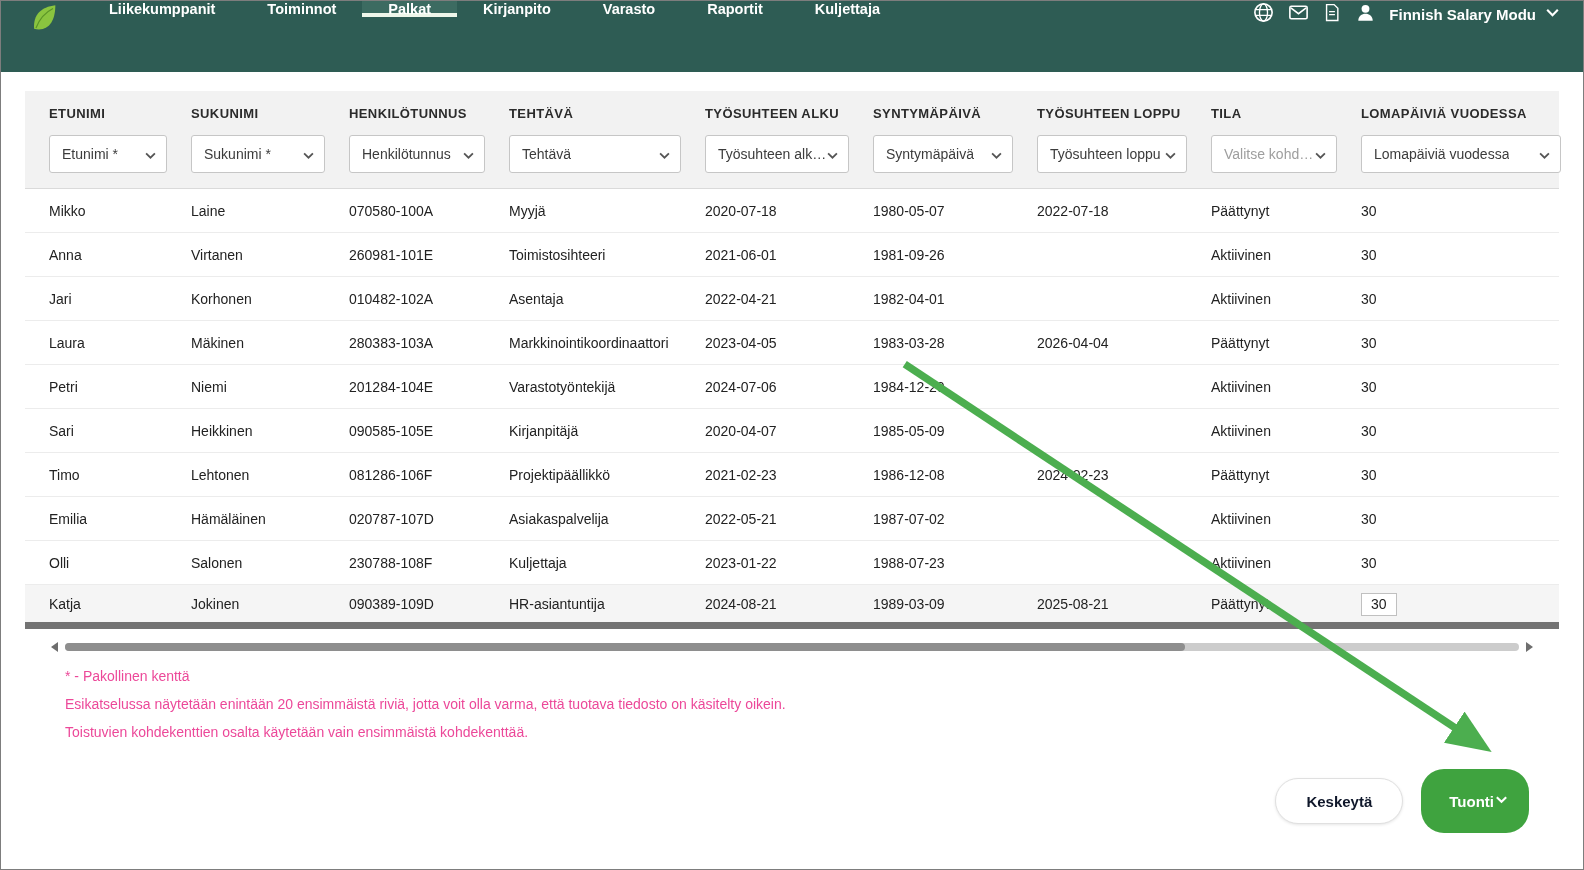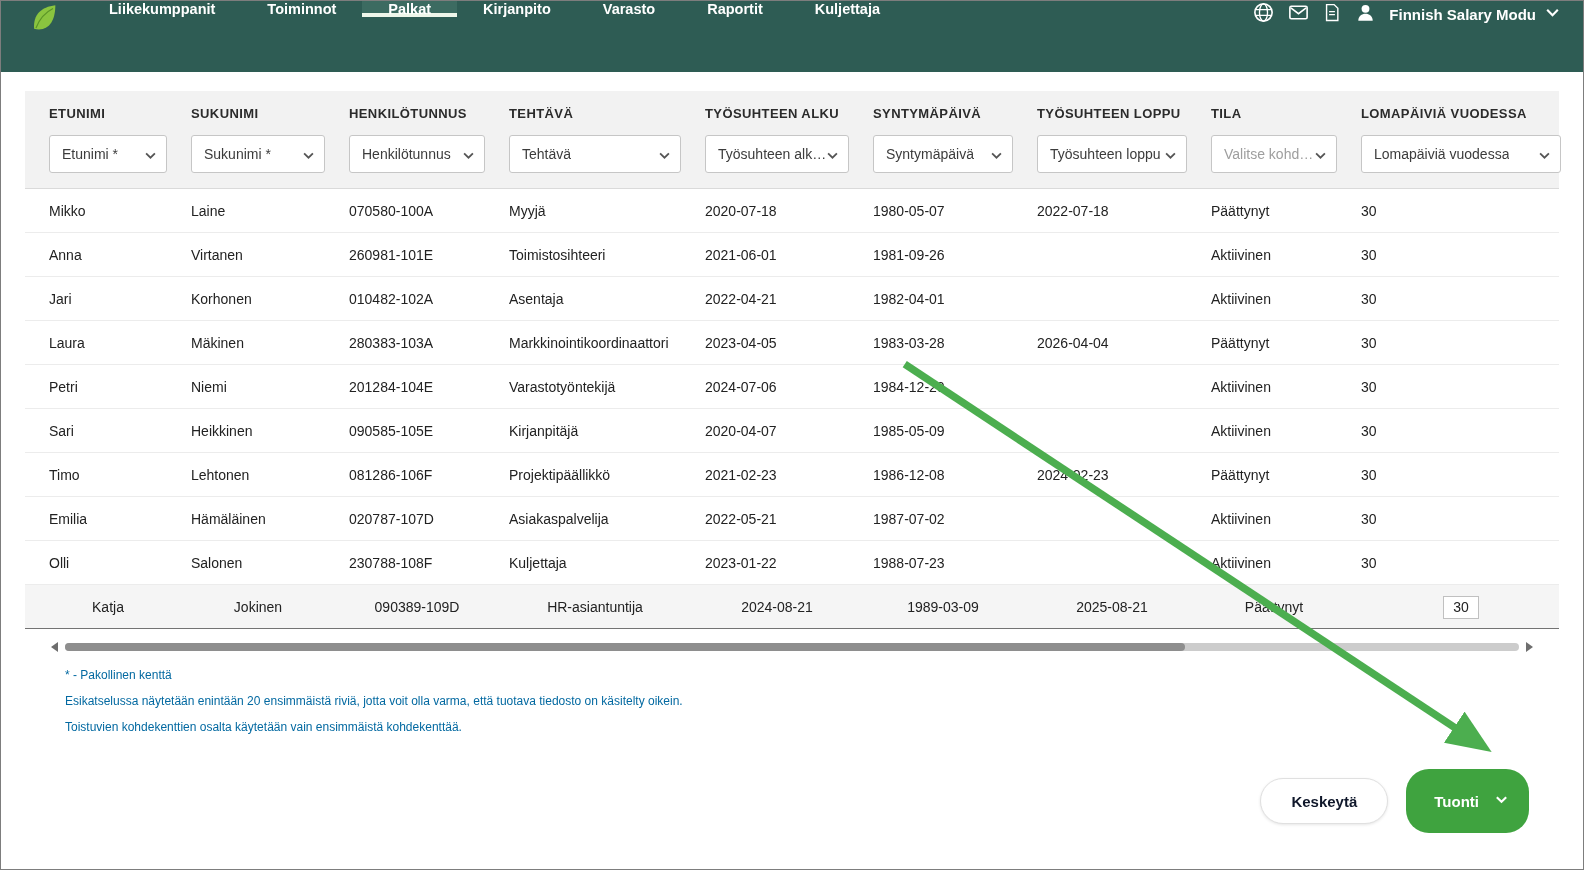--- a/index.html
+++ b/index.html
@@ -47,47 +47,47 @@
     background:#fff; border:1px solid #c6c6c6; border-radius:3px;
     height:38px; padding:0 10px 0 12px; cursor:pointer;
   }
   .sel-label { font-size:14px; color:#3c3c3c; white-space:nowrap; overflow:hidden; text-overflow:ellipsis; }
   .select.placeholder .sel-label { color:#9e9e9e; }
   .tbody { }
   .trow {
     display:grid; grid-template-columns:var(--cols); height:44px;
     align-items:center; border-bottom:1px solid #ececec; background:#fff;
   }
-  .trow.highlight { background:#f5f5f5; border-bottom:1px solid #737373;text-align:center; }
+  .trow.highlight { background:#f5f5f5; border-bottom:7px solid #737373; }
   .tcell { padding-left:24px; font-size:14px; color:#222; white-space:nowrap; overflow:visible; }
   .boxed { background:#fff; border:1px solid #c0c0c0; padding:2px 9px 3px 9px; }
 
   
   .hscroll { display:flex; align-items:center; gap:7px; margin:13px 26px 0 26px; }
   .tri { width:0; height:0; cursor:pointer; }
   .tri-left { border-top:5px solid transparent; border-bottom:5px solid transparent; border-right:7px solid #6e6e6e; }
   .tri-right { border-top:5px solid transparent; border-bottom:5px solid transparent; border-left:7px solid #6e6e6e; }
   .hs-track { flex:1; height:8px; background:#cccccc; border-radius:4px; position:relative; }
   .hs-thumb { position:absolute; left:0; top:0; height:8px; width:77%; background:#8e8e8e; border-radius:4px; cursor:pointer; }
 
   
   .notes { margin:16px 0 0 40px; }
-  .note-line { font-size:12px; color:#0369a1; margin-bottom:12px; }
+  .note-line { font-size:14px; color:#ec4899; margin-bottom:12px; }
 
   
   .actions { position:absolute; right:54px; bottom:36px; display:flex; align-items:center; gap:18px; }
   .btn-secondary {
     height:46px; padding:0 30px; border-radius:23px; background:#fff;
     border:1px solid #e0e0e0; font-family:inherit; font-size:15px; font-weight:700;
     color:#0f172a; cursor:pointer; box-shadow:0 1px 3px rgba(0,0,0,.10);
   }
   .btn-primary {
     height:64px; padding:0 20px 0 28px; border-radius:23px; background:#3fa33f;
     border:none; color:#fff; font-family:inherit; font-size:15px; font-weight:700;
-    display:flex; align-items:center; gap:15px; cursor:pointer;
+    display:flex; align-items:center; cursor:pointer;
   }
 
   
   .annotation { position:absolute; left:0; top:0; width:100%; height:100%; pointer-events:none; }
 </style>
 </head>
 <body>
 
 <div class="screen">
 

